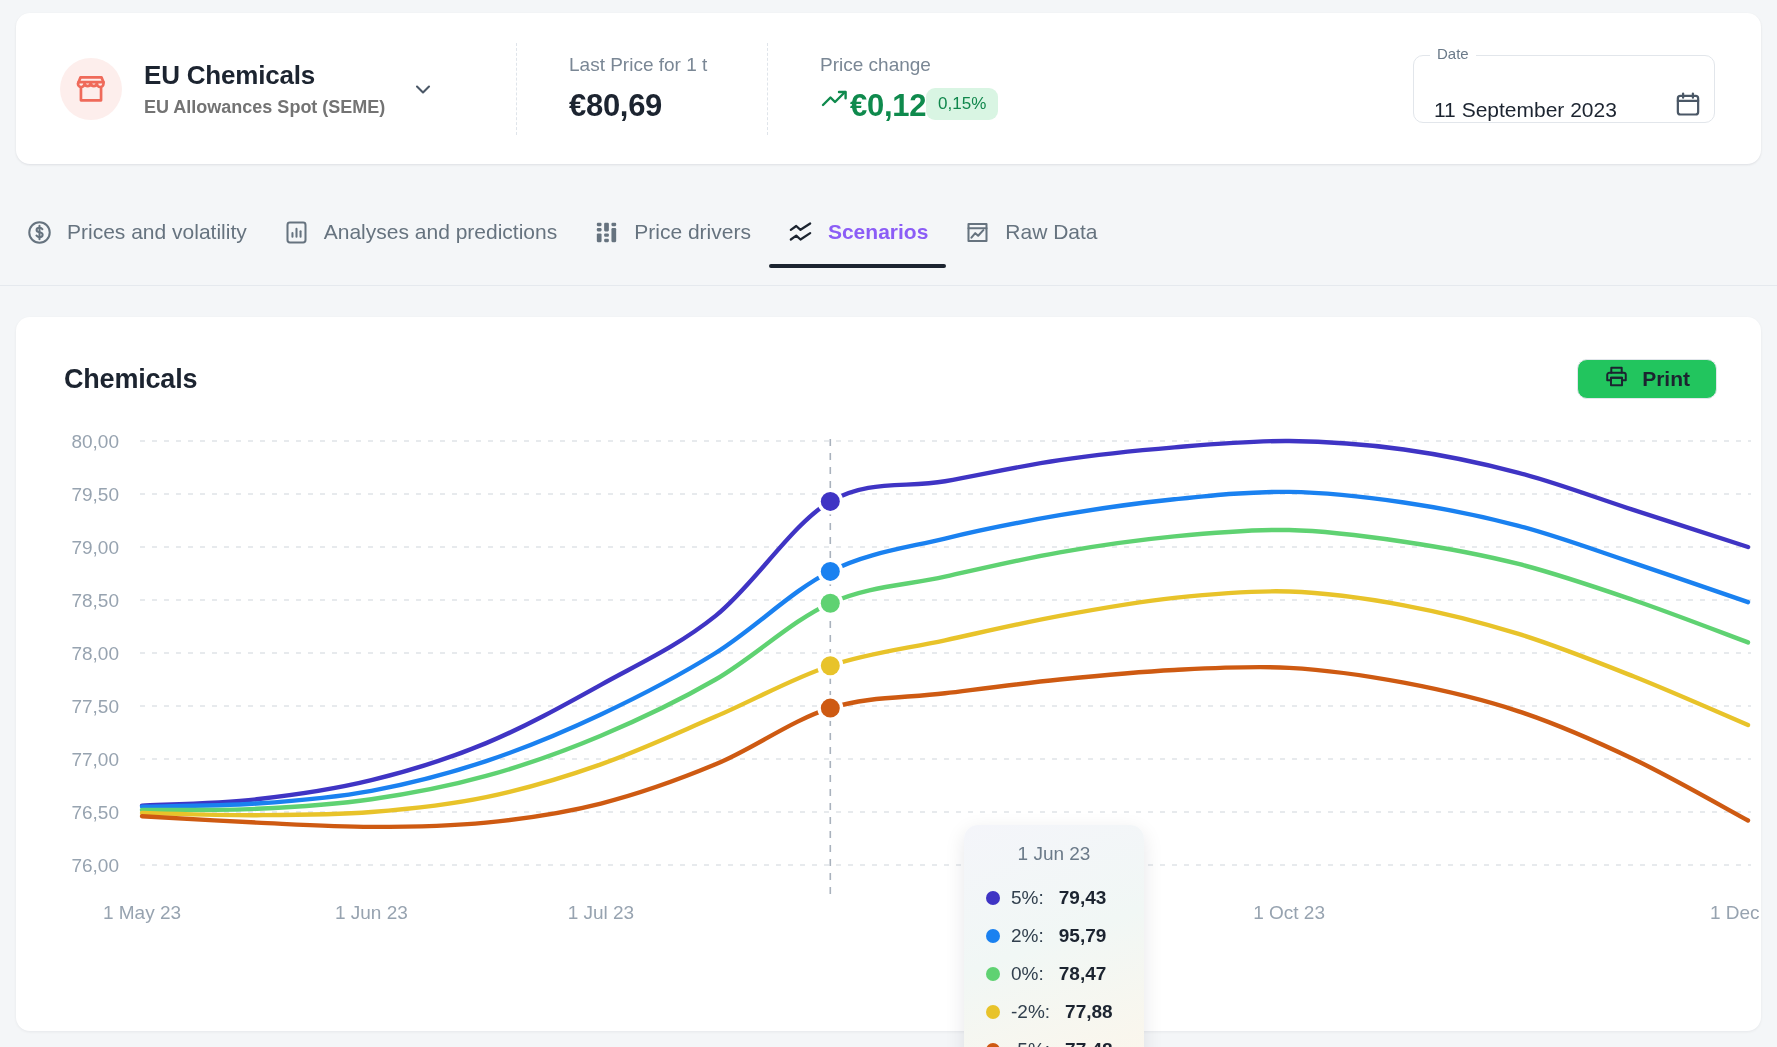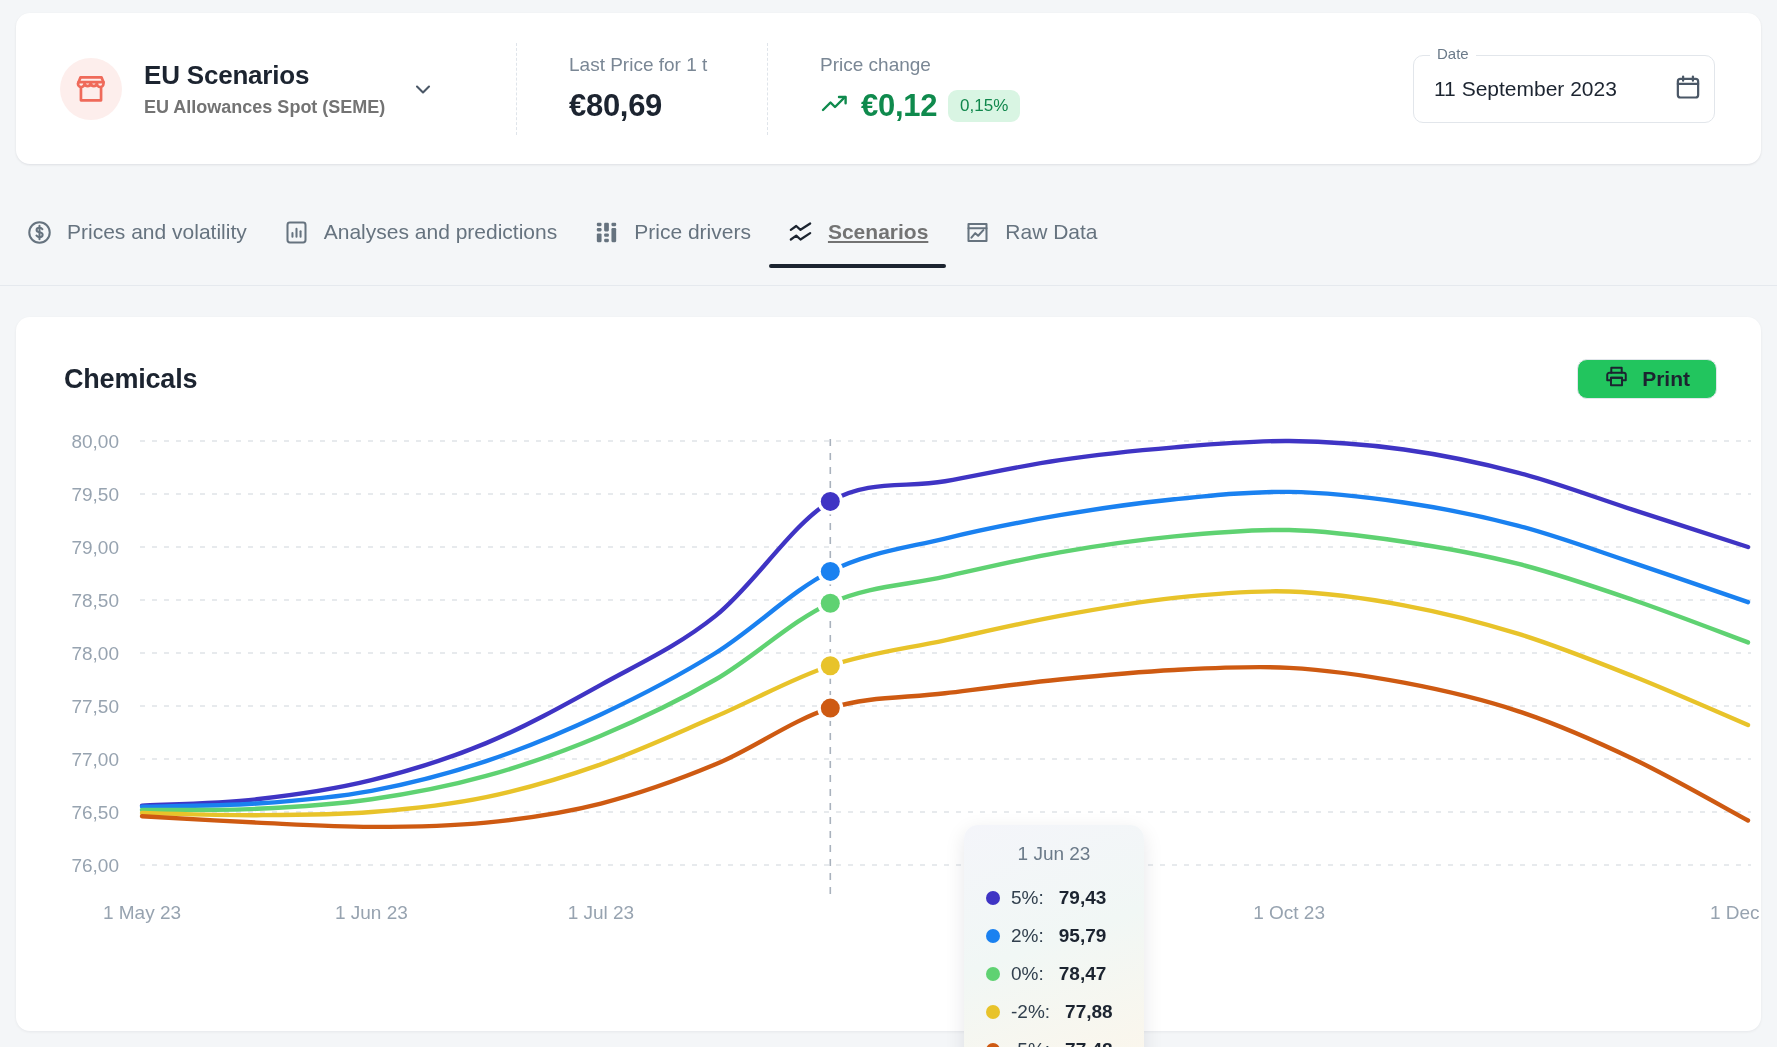--- a/index.html
+++ b/index.html
@@ -31,52 +31,52 @@
 
   .divider-v {
     width: 1px; height: 92px;
     border-left: 1px dashed #dfe4ea;
     align-self: center;
   }
 
   .stat { padding: 0 0 0 52px; min-width: 250px; }
   .stat-label { font-size: 19px; color: #7a8795; margin-bottom: 12px; }
   .stat-value { font-size: 31px; font-weight: 700; color: #1c2430; letter-spacing: -.3px; }
-  .stat-change { display: flex; align-items: center; gap: 11px; }
+  .stat-change { display: flex; align-items: flex-start; }
   .change-val { font-size: 31px; font-weight: 700; color: #0f8a4d; letter-spacing: -.3px; }
   .change-badge {
     background: #d9f5e3; color: #10874c; font-size: 17px;
     border-radius: 9px; padding: 6px 12px; font-weight: 400;
   }
 
   .date-wrap { margin-left: auto; margin-right: 46px; position: relative; }
   .date-field {
     width: 302px; height: 68px;
     border: 1px solid #e2e6eb; border-radius: 10px;
-    display: flex; align-items: center; justify-content: space-between;
+    display: flex; align-items: flex-end; justify-content: space-between;
     padding: 0 12px 0 20px; background: #fff; cursor: pointer;
   }
   .date-legend {
     position: absolute; top: -10px; left: 17px;
     background: #fff; padding: 0 7px; font-size: 15px; color: #6b7a89;
   }
   .date-value { font-size: 21px; color: #1c2430; }
 
   
   .tabs {
     position: absolute; left: 0; top: 196px; width: 1777px; height: 90px;
     display: flex; align-items: flex-start; padding-left: 8px;
     border-bottom: 1px solid #e5e9ee;
   }
   .tab {
     display: flex; align-items: center; gap: 14px;
     height: 72px; padding: 0 18px; cursor: pointer; position: relative;
     color: #66737f; font-size: 21px;
   }
-  .tab.active { color: #737373; font-weight: 700; text-decoration: underline; }
+  .tab.active { color: #8b5cf6; font-weight: 700; }
   .tab.active::after {
     content: ""; position: absolute; left: 0; right: 0; bottom: 0;
     height: 4px; background: #1c2430; border-radius: 2px;
   }
   .tab-icon { display: flex; align-items: center; }
 
   
   .chart-card {
     position: absolute; left: 16px; top: 317px;
     width: 1745px; height: 714px;
@@ -124,21 +124,21 @@
 
   <div class="instrument">
     <div class="inst-avatar">
       <svg width="34" height="34" viewBox="0 0 24 24" fill="none" stroke="#ef6a5a" stroke-width="1.9" stroke-linecap="round" stroke-linejoin="round">
         <path d="M3.2 7.2 4.6 3.8h14.8l1.4 3.4"></path>
         <path d="M3.2 7.2h17.6v1.1a2.3 2.3 0 0 1-4.6 0 2.3 2.3 0 0 1-4.4 0 2.3 2.3 0 0 1-4.4 0 2.3 2.3 0 0 1-4.6 0z"></path>
         <path d="M4.9 11.4v8.6h14.2v-8.6"></path>
       </svg>
     </div>
     <div class="inst-text">
-      <div class="inst-title">EU Scenarios</div>
+      <div class="inst-title">EU Chemicals</div>
       <div class="inst-sub">EU Allowances Spot (SEME)</div>
     </div>
     <div class="inst-chevron">
       <svg width="24" height="24" viewBox="0 0 24 24" fill="none" stroke="#4a5766" stroke-width="2.1" stroke-linecap="round" stroke-linejoin="round">
           <path d="M6 9.5 12 15.5 18 9.5"></path>
         </svg>
     </div>
   </div>
 
   <div class="divider-v"></div>

